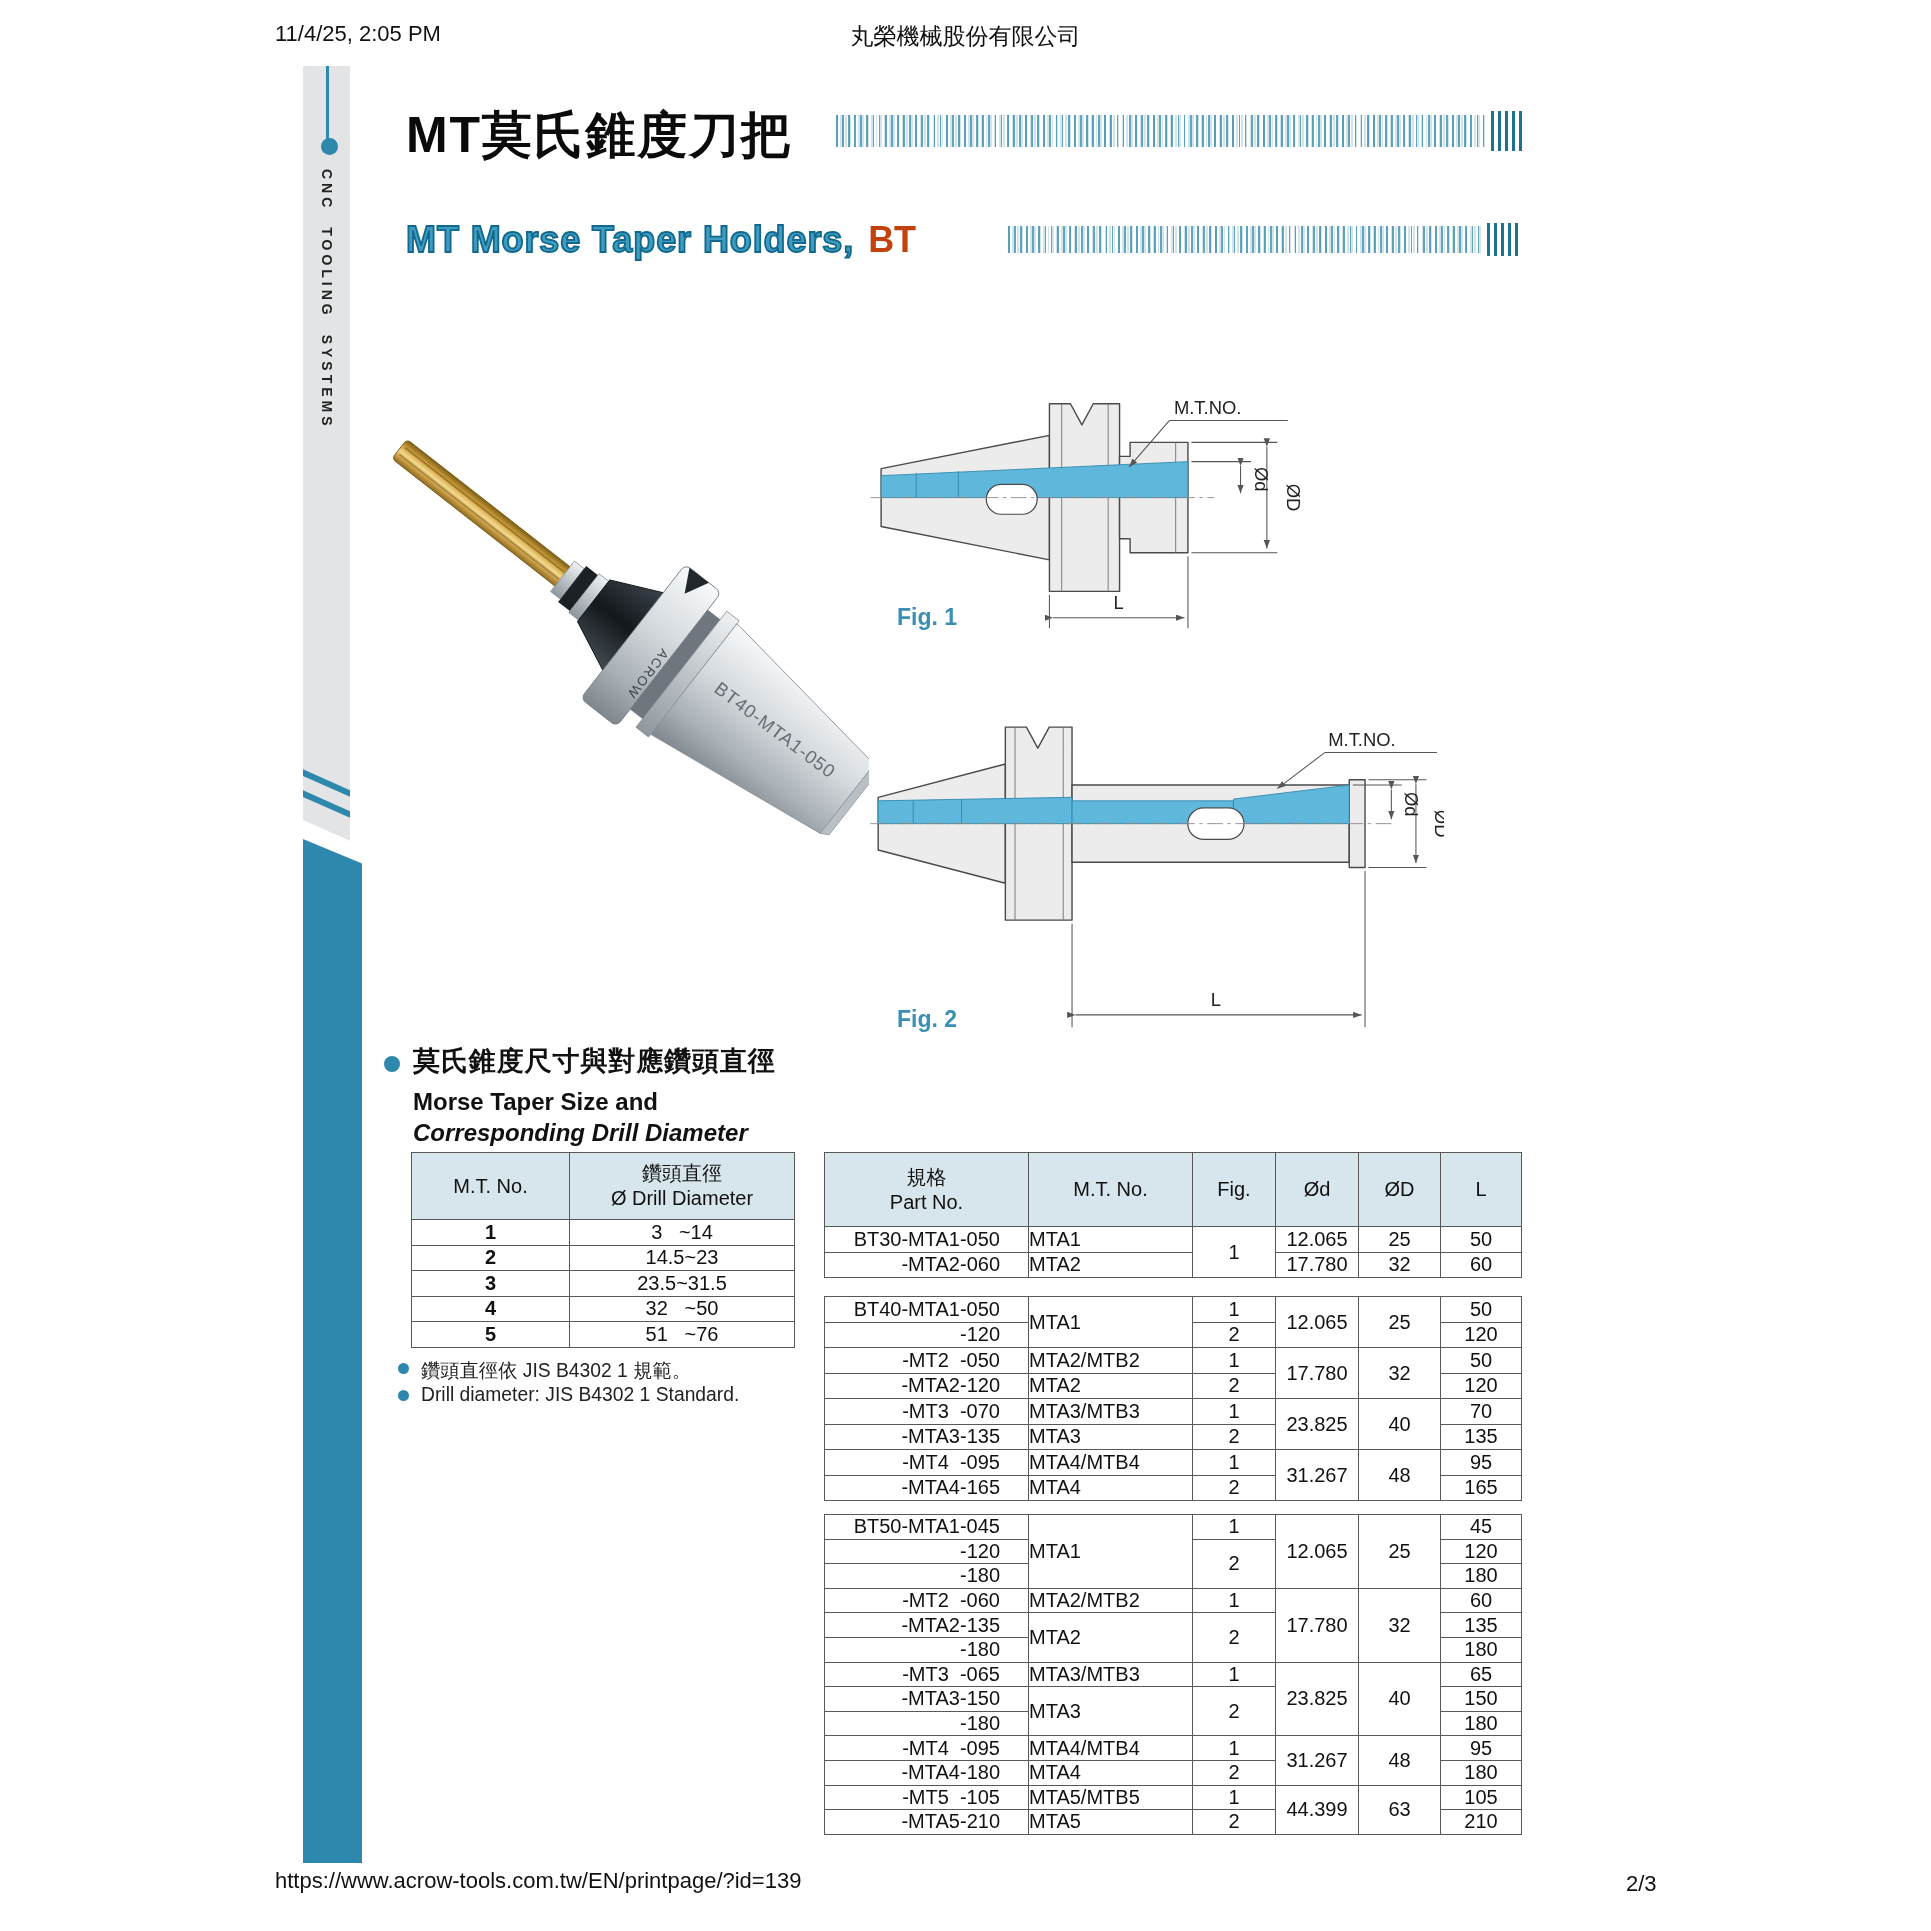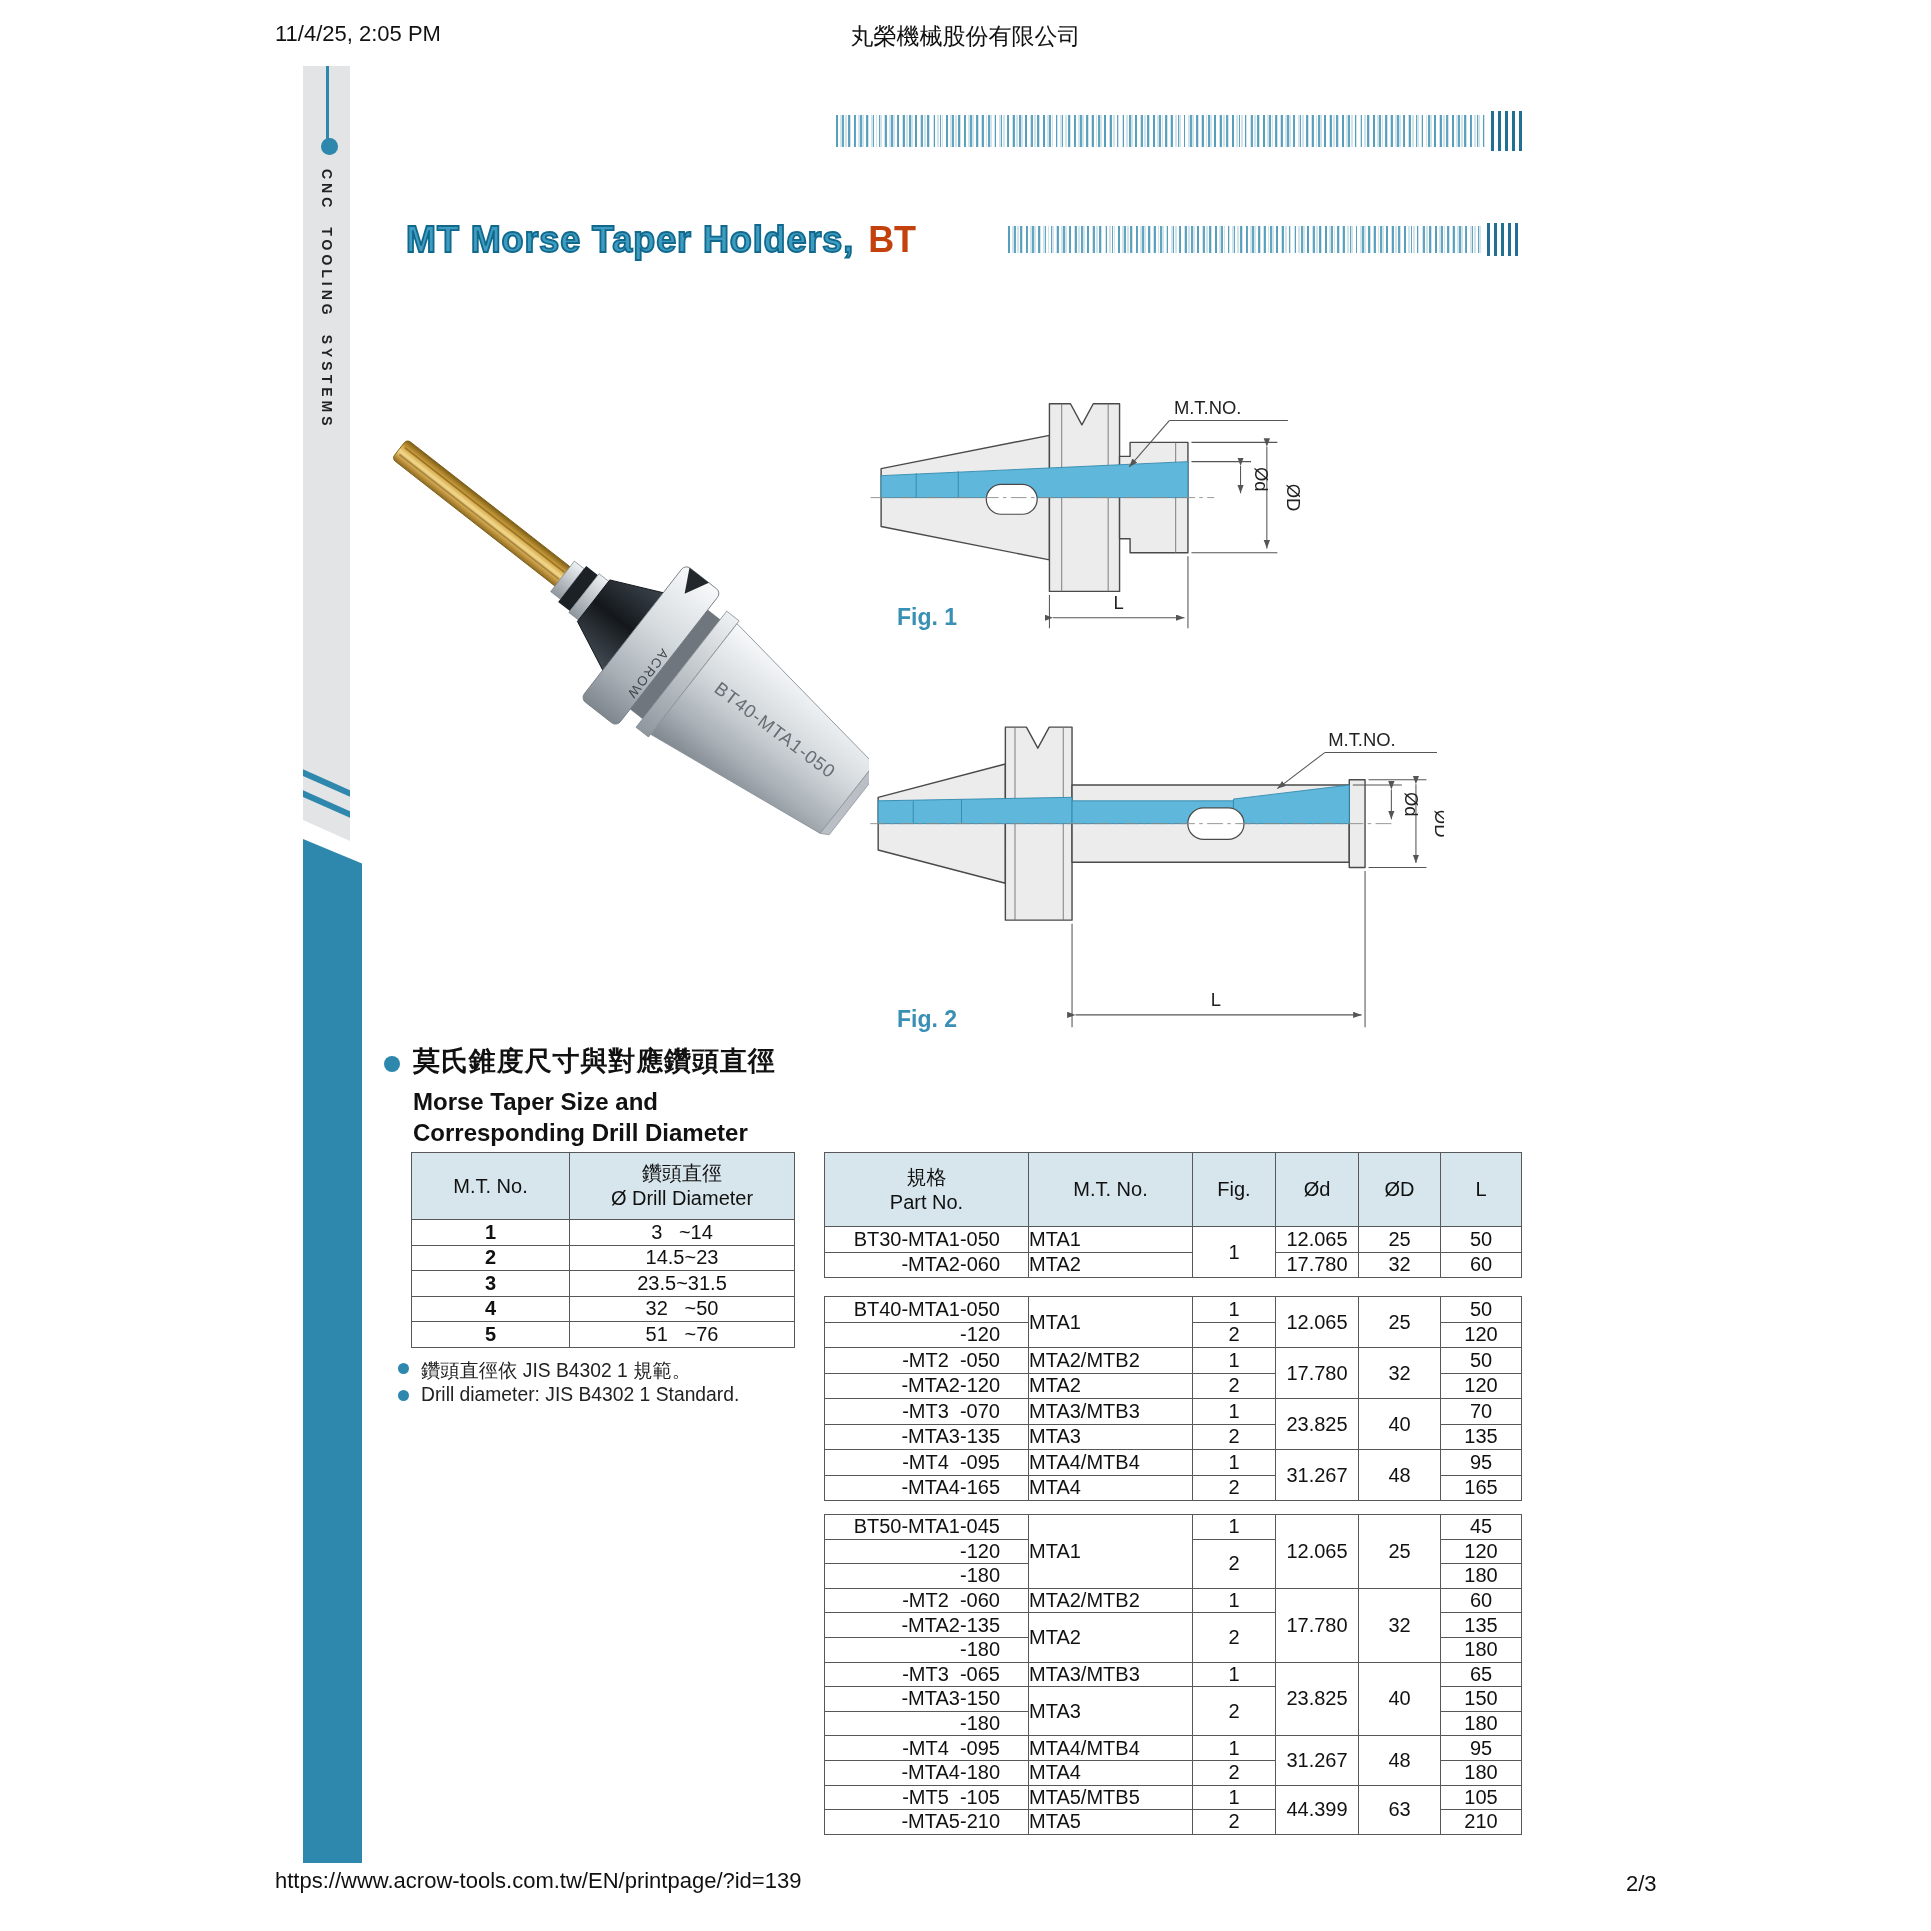--- a/index.html
+++ b/index.html
@@ -37,21 +37,21 @@
   .hatch1e{left:1491px;top:111px;width:31px;height:40px;
       background-image:repeating-linear-gradient(90deg,#1f7093 0 2.6px,rgba(0,0,0,0) 2.6px 7px);}
   .hatch2{left:1008px;top:226px;width:474px;height:27px;}
   .hatch2e{left:1487px;top:223px;width:34px;height:33px;
       background-image:repeating-linear-gradient(90deg,#1f7093 0 2.6px,rgba(0,0,0,0) 2.6px 7px);}
 
   
   .sec-dot{left:384px;top:1056px;width:16px;height:16px;border-radius:50%;background:#2e87ac;}
   .sec-zh{left:413px;top:1043px;font-size:27px;font-weight:700;letter-spacing:0.9px;}
   .sec-en1{left:413px;top:1088px;font-size:24px;font-weight:700;}
-  .sec-en2{left:413px;top:1119px;font-size:24px;font-weight:700;}
+  .sec-en2{left:413px;top:1119px;font-size:24px;font-weight:700;font-style:italic;}
   .note-dot{width:11.4px;height:11.4px;border-radius:50%;background:#2e87ac;position:absolute;left:-23px;top:6.1px;}
   .note{font-size:19.3px;color:#222;}
   .note1{left:421px;top:1357px;}
   .note2{left:421px;top:1384px;}
 
   
   table.ptable{position:absolute;border-collapse:collapse;table-layout:fixed;background:#fff;
                border:1.8px solid #3d3d3d;}
   .ptable th,.ptable td{border:0.9px solid #585858;font-size:20px;color:#111;overflow:hidden;padding:0;}
   .ptable th{background:#d7e6ed;font-weight:400;text-align:center;line-height:1.25;}
@@ -94,20 +94,21 @@
 
   <div class="abs rail-gray">
     <div class="rail-stripe" style="top:715px;"></div>
     <div class="rail-stripe" style="top:736px;"></div>
   </div>
   <div class="abs rail-line"></div>
   <div class="abs rail-dot"></div>
   <div class="abs rail-vtext">CNC TOOLING SYSTEMS</div>
   <div class="abs rail-blue"></div>
 
+  <div class="abs title-zh">MT莫氏錐度刀把</div>
   <div class="abs hatch hatch1"></div>
   <div class="abs hatch1e"></div>
   <div class="abs title-row">
     <span class="sub-en">MT Morse Taper Holders,</span><span class="sub-bt">BT</span>
   </div>
   <div class="abs hatch hatch2"></div>
   <div class="abs hatch2e"></div>
 
   <svg class="abs" style="left:364px;top:364px;" width="505" height="535" viewBox="0 0 575 610">
     <defs>

